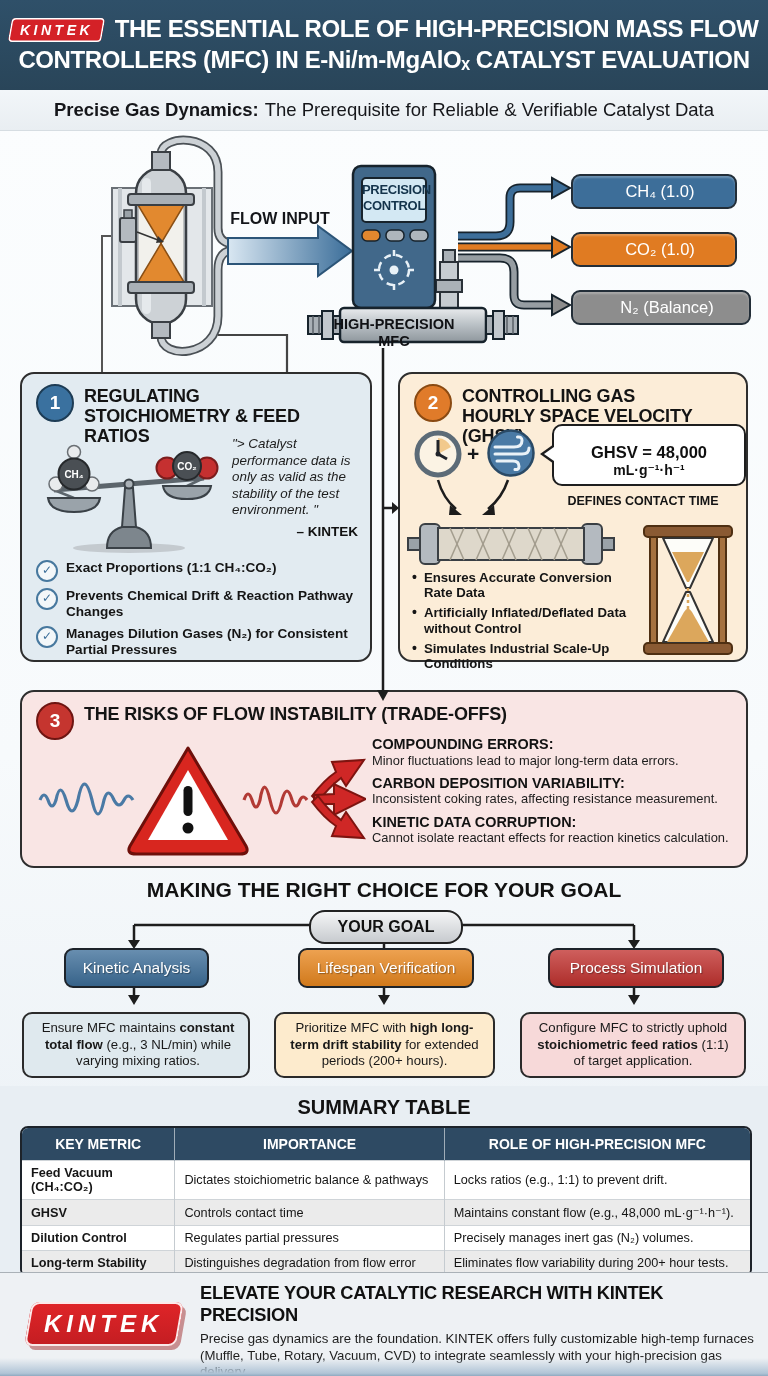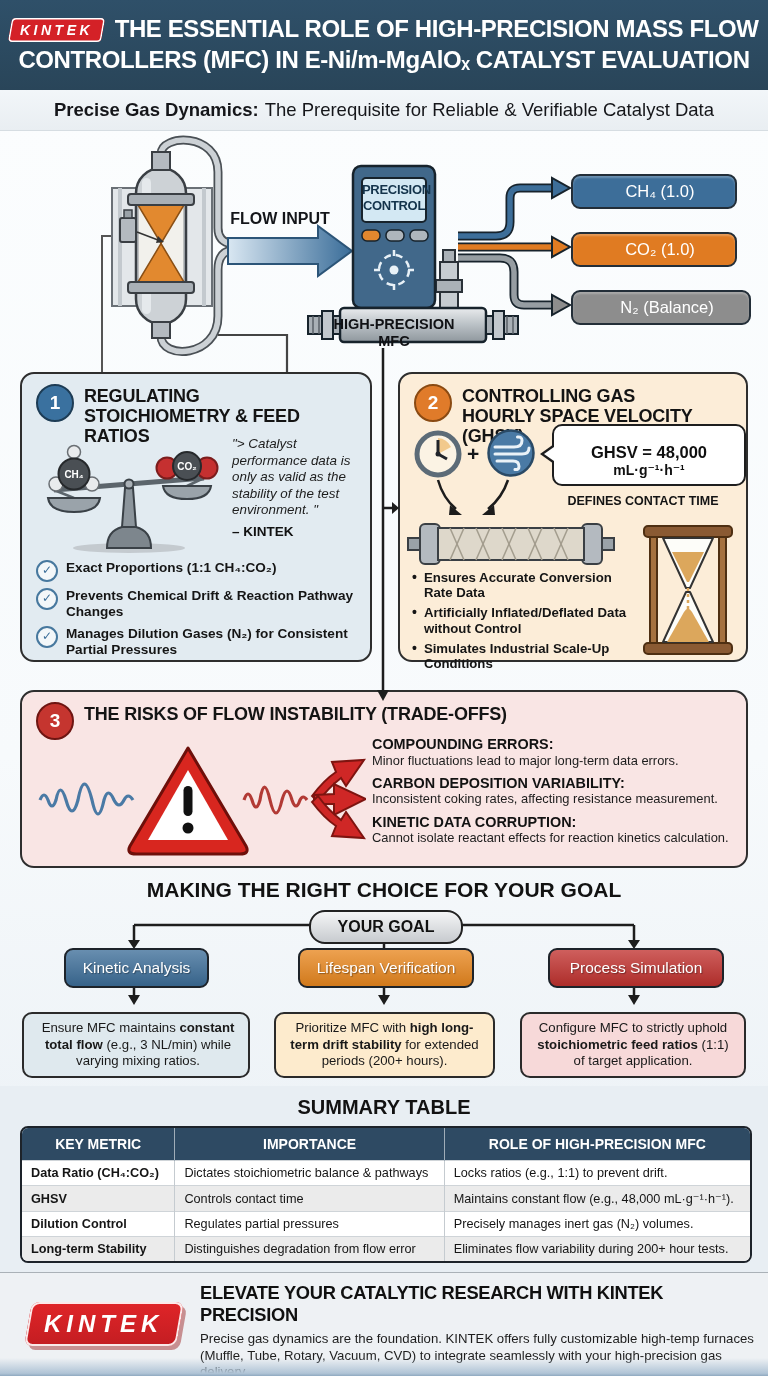--- a/index.html
+++ b/index.html
@@ -36,21 +36,21 @@
 
   
   .panel{border:2.2px solid #2e2e2e;border-radius:14px;box-sizing:border-box;padding:10px 14px;}
   .sec-head{display:flex;align-items:flex-start;gap:10px;}
   .num-circle{flex:0 0 auto;width:34px;height:34px;border-radius:50%;border:2px solid #1d3c55;
               color:#fff;font-weight:bold;font-size:19px;display:flex;align-items:center;justify-content:center;}
   .sec-title{font-size:18px;font-weight:bold;color:#141414;line-height:1.12;letter-spacing:-0.2px;max-width:240px;margin-top:2px;}
   .sec-title.wide{max-width:640px;white-space:nowrap;}
 
   .quote{font-style:italic;font-size:13.4px;line-height:1.24;color:#1d1d1d;}
-  .quote-attr{font-weight:bold;font-style:normal;text-align:left;font-size:13.5px;margin-top:5px;color:#111;}
+  .quote-attr{font-weight:bold;font-style:normal;text-align:right;font-size:13.5px;margin-top:5px;color:#111;}
   .checklist{list-style:none;margin:0;padding:0;}
   .checklist li{display:flex;gap:8px;margin-bottom:6px;align-items:flex-start;}
   .check-ic{flex:0 0 auto;width:18px;height:18px;border-radius:50%;border:2.3px solid #47789e;color:#3a6d98;
             font-size:12px;font-weight:bold;line-height:17px;text-align:center;background:rgba(255,255,255,.6);}
   .check-txt{font-weight:bold;font-size:13.6px;line-height:1.18;color:#151515;}
 
   .bullets{list-style:none;margin:0;padding:0;}
   .bullets li{display:flex;gap:7px;margin-bottom:5px;align-items:flex-start;}
   .bullet-ic{font-weight:bold;font-size:14px;line-height:1.1;color:#151515;}
   .bullet-txt{font-weight:bold;font-size:13.2px;line-height:1.15;color:#151515;}
@@ -430,21 +430,21 @@
     <table>
       <thead>
         <tr>
           <th style="width:21%;">KEY METRIC</th>
           <th style="width:37%;">IMPORTANCE</th>
           <th style="width:42%;">ROLE OF HIGH-PRECISION MFC</th>
         </tr>
       </thead>
       <tbody>
         <tr>
-          <td class="metric">Data Ratio (CH₄:CO₂)</td>
+          <td class="metric">Feed Vacuum (CH₄:CO₂)</td>
           <td>Dictates stoichiometric balance &amp; pathways</td>
           <td>Locks ratios (e.g., 1:1) to prevent drift.</td>
         </tr>
         <tr>
           <td class="metric">GHSV</td>
           <td>Controls contact time</td>
           <td>Maintains constant flow (e.g., 48,000 mL·g⁻¹·h⁻¹).</td>
         </tr>
         <tr>
           <td class="metric">Dilution Control</td>

